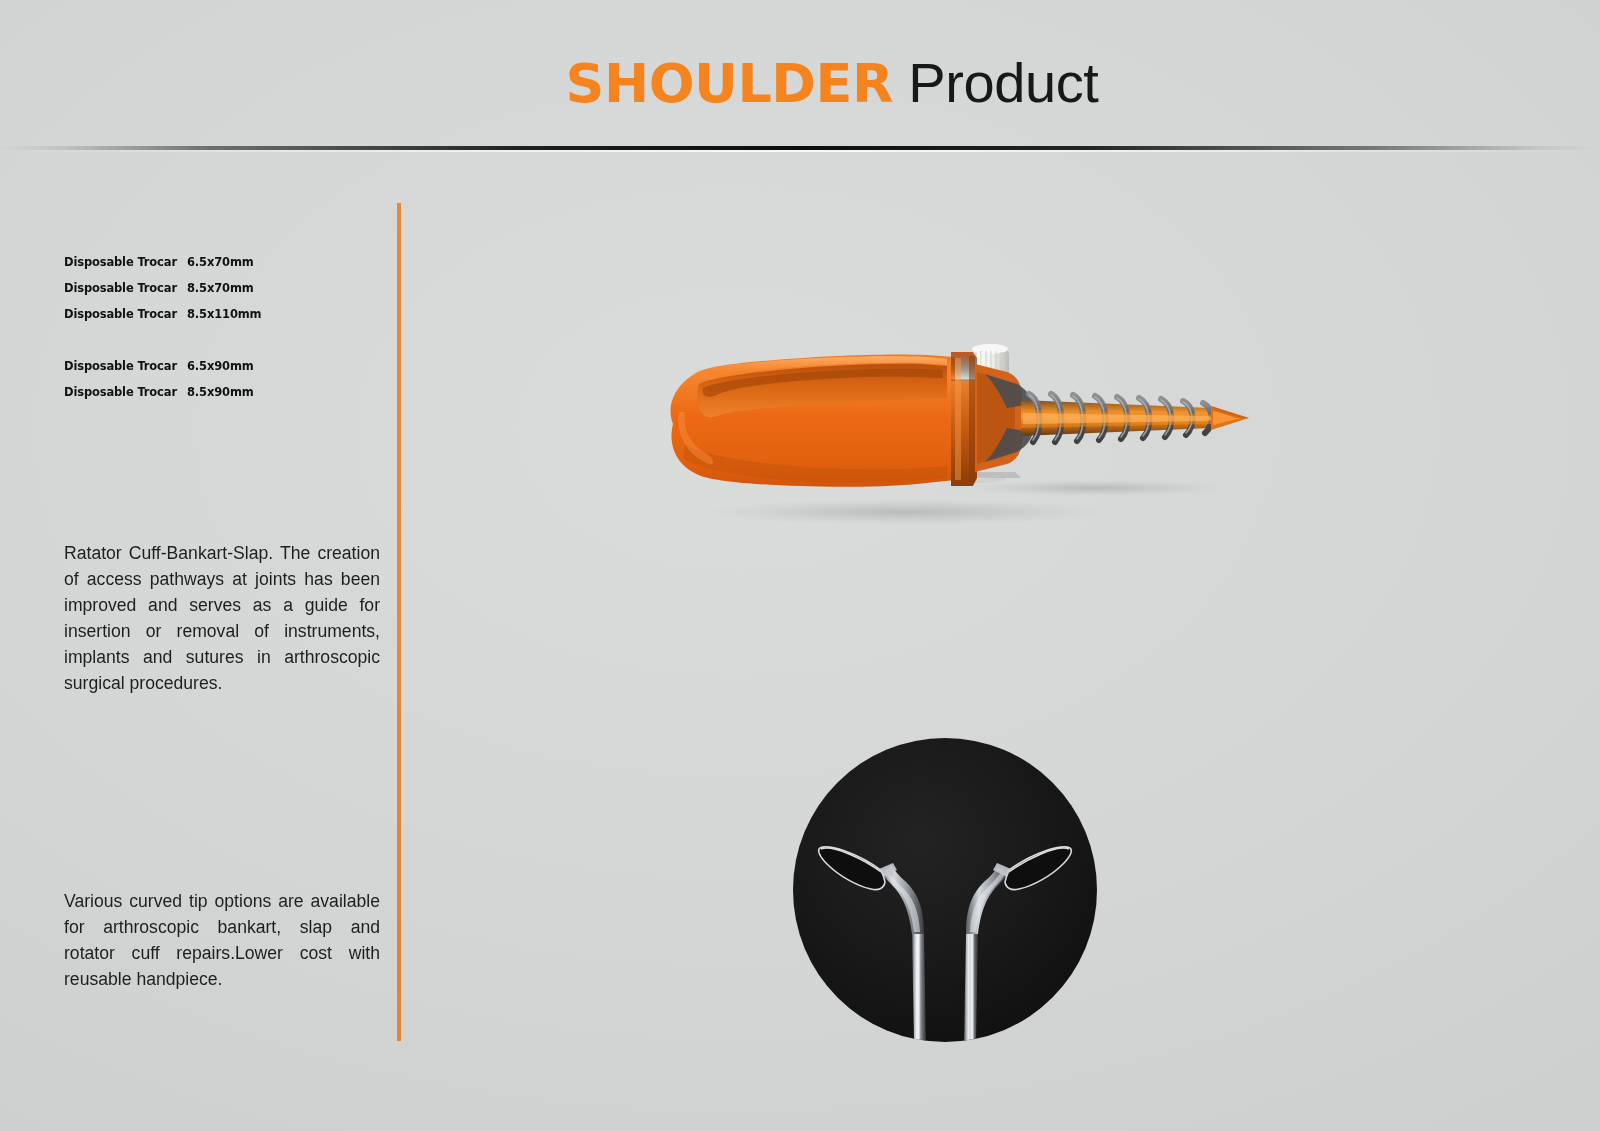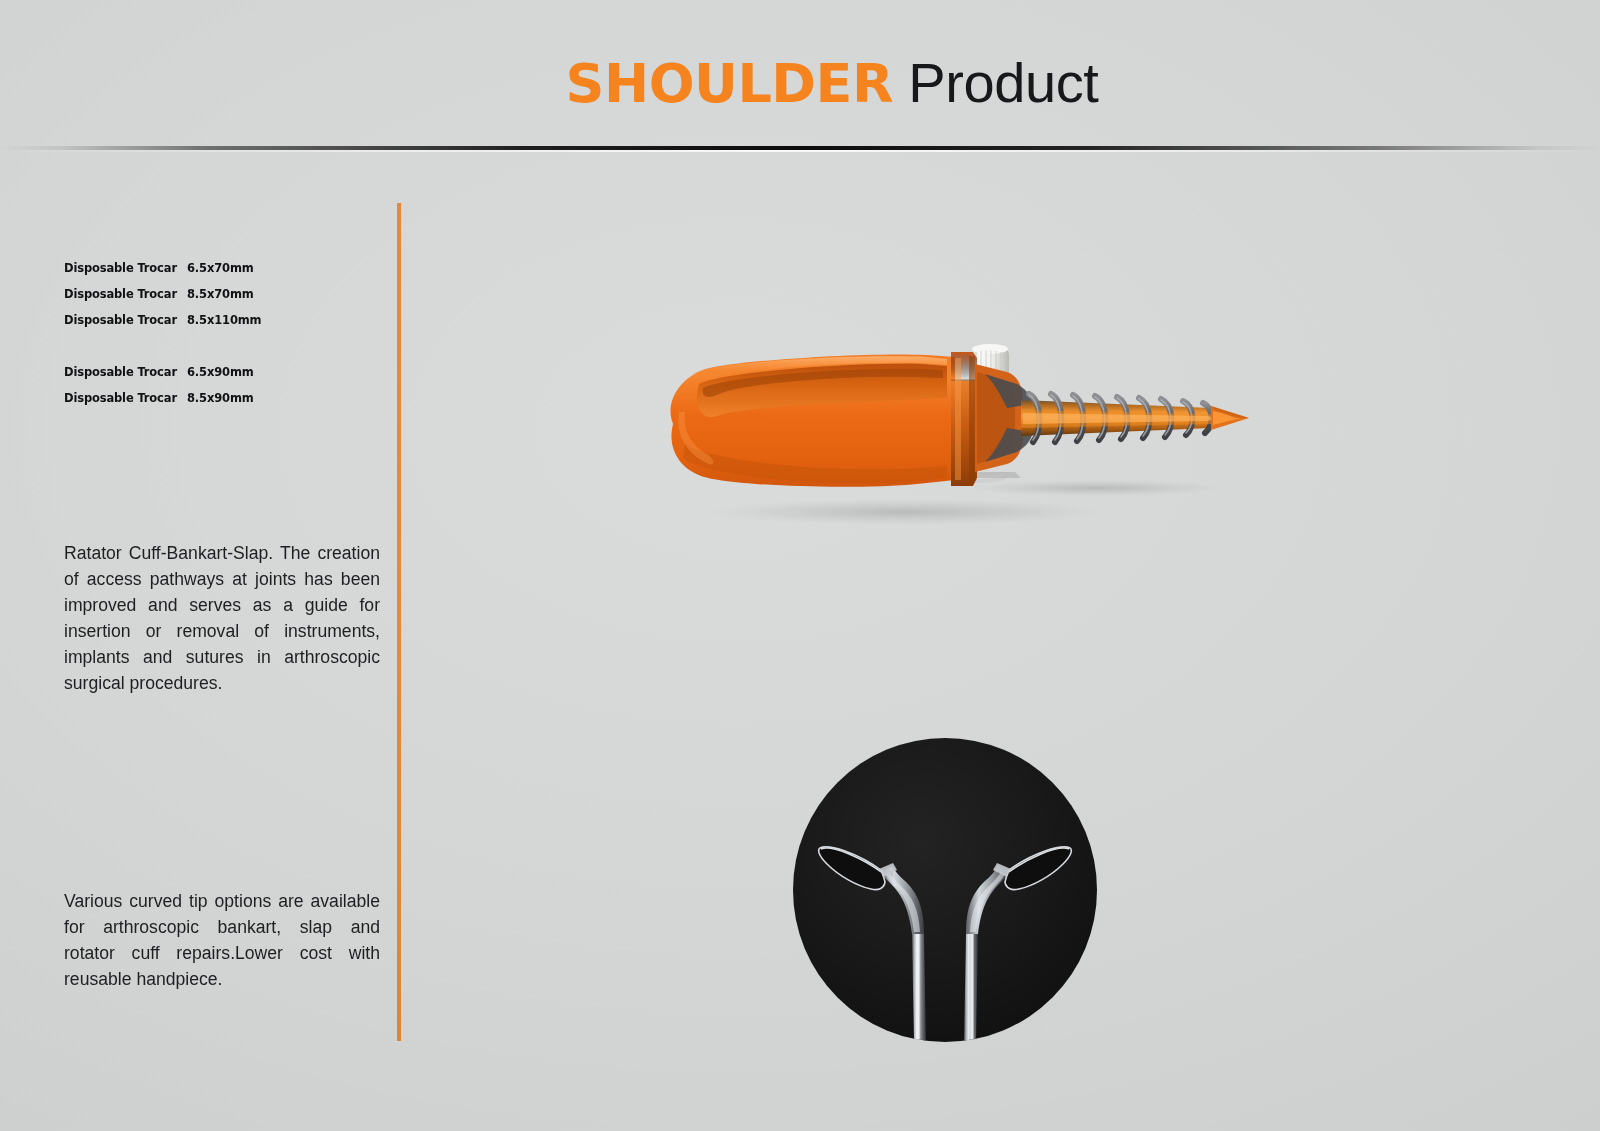--- a/index.html
+++ b/index.html
@@ -105,21 +105,21 @@
   .spec-list {
     position: absolute;
     left: 64px;
     top: 249px;
     width: 310px;
   }
   .spec-group { margin: 0; padding: 0; }
   .spec-group.second { margin-top: 26px; }
   .spec-row {
     display: flex;
-    align-items: flex-end;
+    align-items: center;
     height: 26px;
     white-space: nowrap;
   }
   .spec-name {
     font-family: "DejaVu Sans", sans-serif;
     font-weight: bold;
     font-size: 11.5px;
     letter-spacing: -0.15px;
     color: #111214;
     width: 112px;

